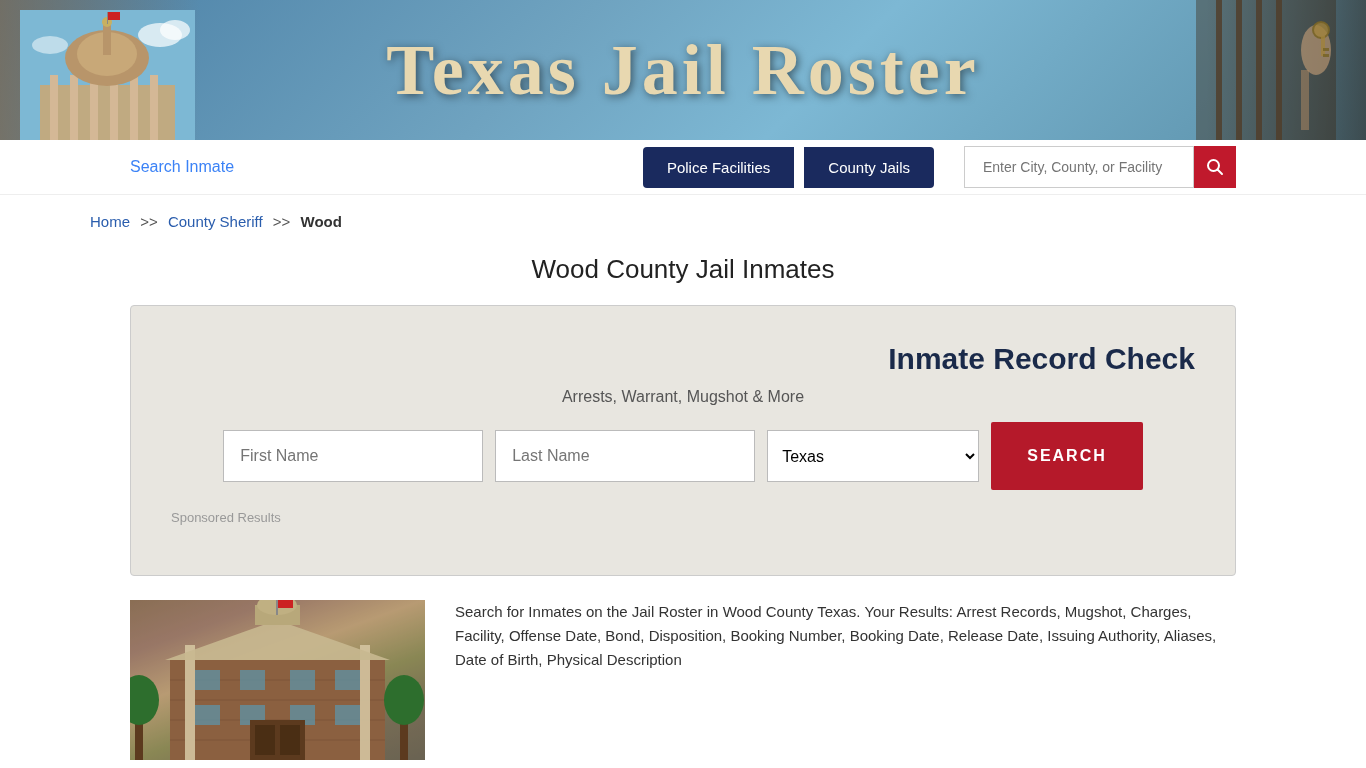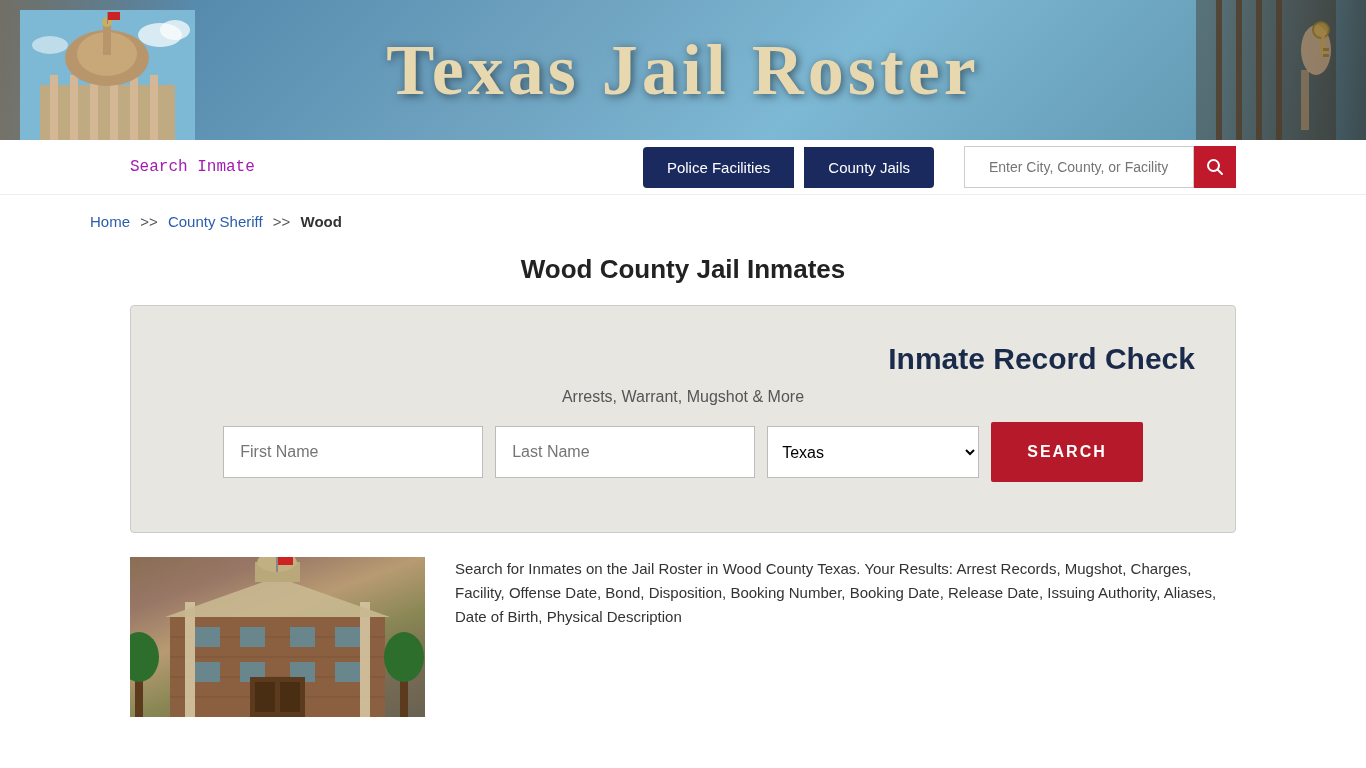--- a/index.html
+++ b/index.html
@@ -48,23 +48,22 @@
       height: 55px;
       background: #fff;
       display: flex;
       align-items: center;
       padding: 0 130px;
       border-bottom: 1px solid #eee;
       gap: 20px;
     }
     #search-inmate-label {
       font-size: 16px;
-      color: #a21caf;
+      color: #3b82f6;
       flex: 1;
-      font-family: Liberation Mono, monospace;
     }
     .nav-buttons {
       display: flex;
       align-items: center;
       gap: 10px;
     }
     .nav-btn-police {
       background: #1a2a5e;
       color: #fff;
       border: none;
@@ -85,21 +84,21 @@
     .nav-btn-county.active {
       background: #1a2a5e;
     }
     .facility-search-wrap {
       display: flex;
       align-items: center;
       margin-left: 10px;
     }
     .facility-search-input {
       border: 1px solid #ccc;
-      padding: 10px 24px;
+      padding: 10px 18px;
       font-size: 14px;
       width: 230px;
       height: 42px;
       outline: none;
     }
     .facility-search-btn {
       background: #c0192c;
       border: none;
       color: #fff;
       width: 42px;
@@ -121,21 +120,21 @@
       color: #2a5dad;
       text-decoration: none;
     }
     #breadcrumb .sep { color: #555; margin: 0 6px; }
     #breadcrumb .current { font-weight: bold; color: #333; }
 
     
     #page-title {
       text-align: center;
       font-size: 26px;
-      font-weight: bold;
+      font-weight: normal;
       color: #222;
       padding: 14px 0 20px;
     }
 
     
     #record-check-section {
       margin: 0 130px;
       background: #e8e6e0;
       border: 1px solid #ccc;
       border-radius: 4px;
@@ -173,21 +172,21 @@
       height: 52px;
       font-size: 16px;
       padding: 0 10px;
       border: 1px solid #bbb;
       background: #fff;
       width: 212px;
       outline: none;
       cursor: pointer;
     }
     .search-form-btn {
-      height: 60px;
+      height: 68px;
       background: #b5192a;
       color: #fff;
       font-size: 16px;
       font-weight: bold;
       letter-spacing: 2px;
       border: none;
       padding: 0 36px;
       cursor: pointer;
       border-radius: 2px;
     }
@@ -313,20 +312,21 @@
 
 <div id="record-check-section">
   <div id="record-check-title">Inmate Record Check</div>
   <div id="record-check-subtitle">Arrests, Warrant, Mugshot &amp; More</div>
   <div class="search-form-row">
     <input type="text" placeholder="First Name" style="">
     <input type="text" placeholder="Last Name" style="">
     <select id="state-select"><option value="Alabama">Alabama</option><option value="Alaska">Alaska</option><option value="Arizona">Arizona</option><option value="Arkansas">Arkansas</option><option value="California">California</option><option value="Colorado">Colorado</option><option value="Connecticut">Connecticut</option><option value="Delaware">Delaware</option><option value="Florida">Florida</option><option value="Georgia">Georgia</option><option value="Hawaii">Hawaii</option><option value="Idaho">Idaho</option><option value="Illinois">Illinois</option><option value="Indiana">Indiana</option><option value="Iowa">Iowa</option><option value="Kansas">Kansas</option><option value="Kentucky">Kentucky</option><option value="Louisiana">Louisiana</option><option value="Maine">Maine</option><option value="Maryland">Maryland</option><option value="Massachusetts">Massachusetts</option><option value="Michigan">Michigan</option><option value="Minnesota">Minnesota</option><option value="Mississippi">Mississippi</option><option value="Missouri">Missouri</option><option value="Montana">Montana</option><option value="Nebraska">Nebraska</option><option value="Nevada">Nevada</option><option value="New Hampshire">New Hampshire</option><option value="New Jersey">New Jersey</option><option value="New Mexico">New Mexico</option><option value="New York">New York</option><option value="North Carolina">North Carolina</option><option value="North Dakota">North Dakota</option><option value="Ohio">Ohio</option><option value="Oklahoma">Oklahoma</option><option value="Oregon">Oregon</option><option value="Pennsylvania">Pennsylvania</option><option value="Rhode Island">Rhode Island</option><option value="South Carolina">South Carolina</option><option value="South Dakota">South Dakota</option><option value="Tennessee">Tennessee</option><option value="Texas" selected="">Texas</option><option value="Utah">Utah</option><option value="Vermont">Vermont</option><option value="Virginia">Virginia</option><option value="Washington">Washington</option><option value="West Virginia">West Virginia</option><option value="Wisconsin">Wisconsin</option><option value="Wyoming">Wyoming</option></select>
     <button class="search-form-btn">SEARCH</button>
   </div>
+  <div id="sponsored-label">Sponsored Results</div>
 </div>
 
 <div id="bottom-section">
 
   <div id="courthouse-image">
     <svg width="295" height="160" viewBox="0 0 295 160" xmlns="http://www.w3.org/2000/svg">
 
       <rect width="295" height="160" fill="#87CEEB" opacity="0.3"></rect>
 
       <rect x="40" y="60" width="215" height="100" fill="#8B6040"></rect>

